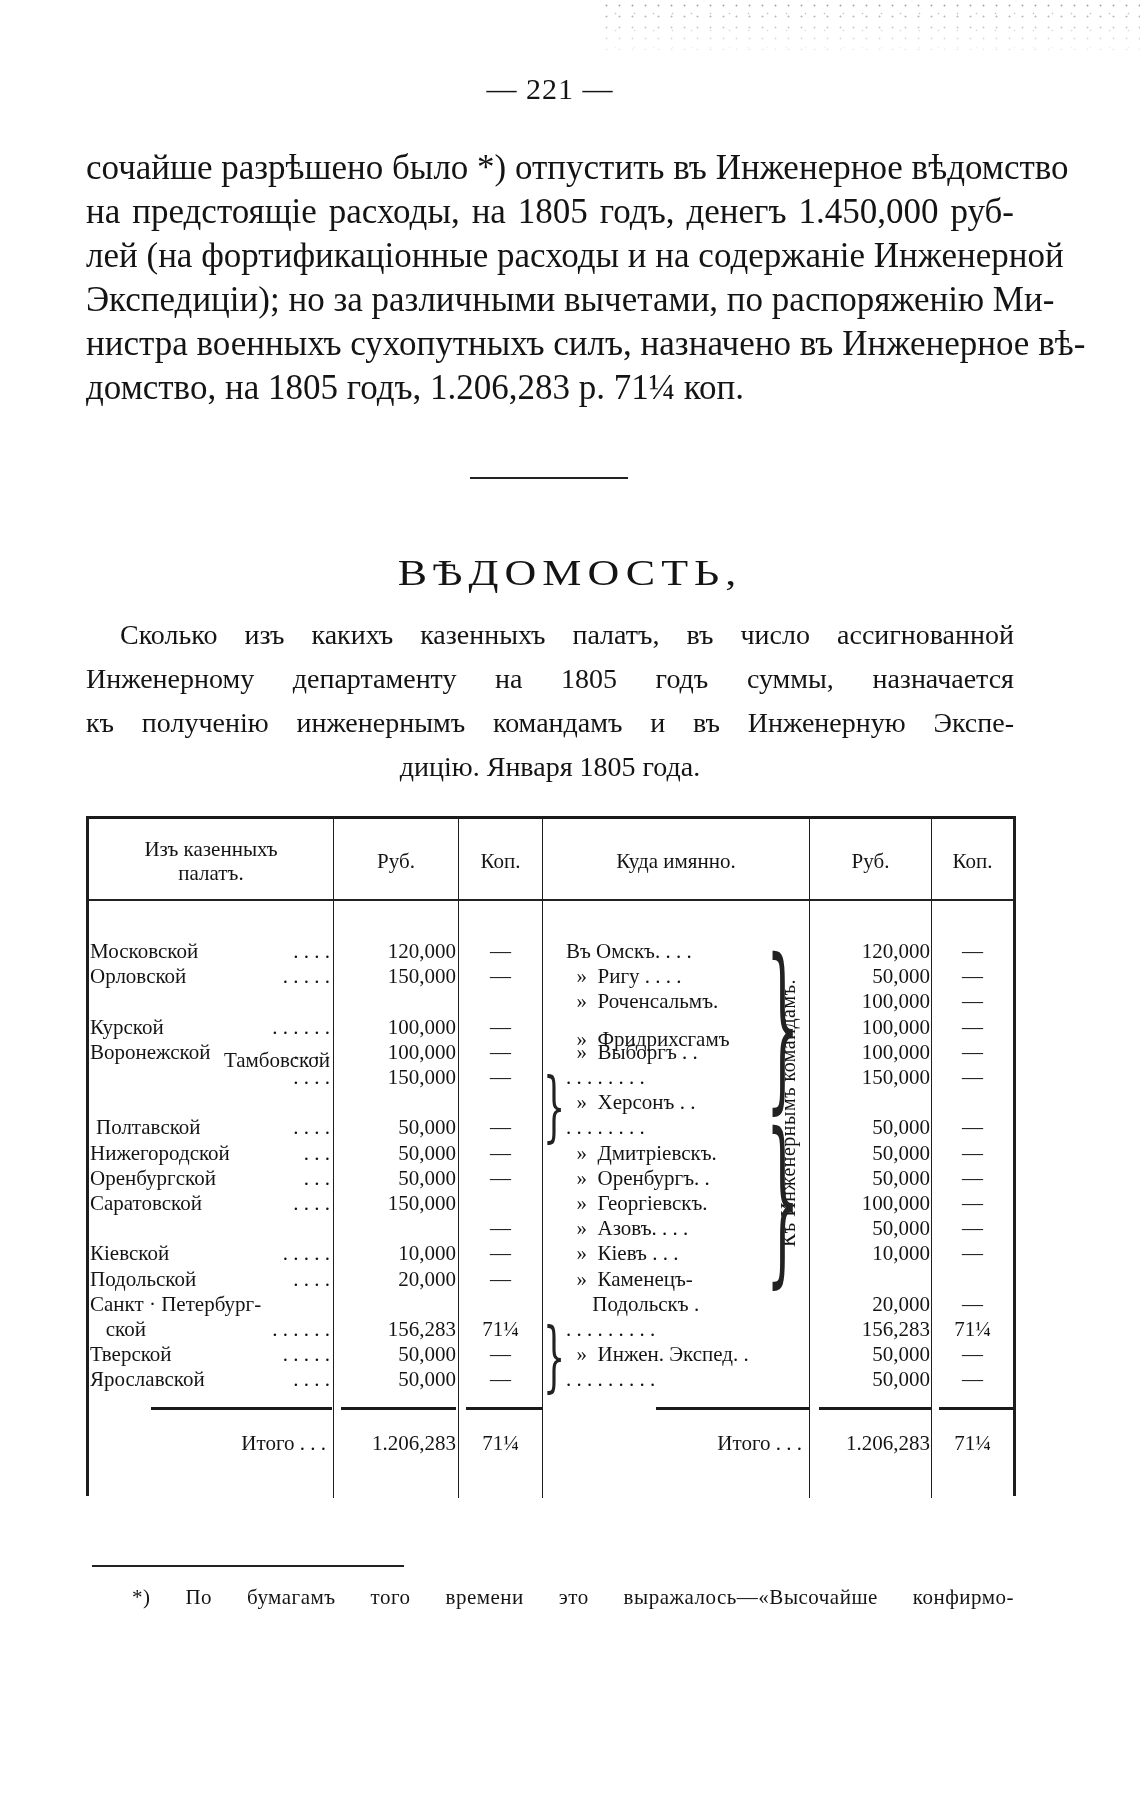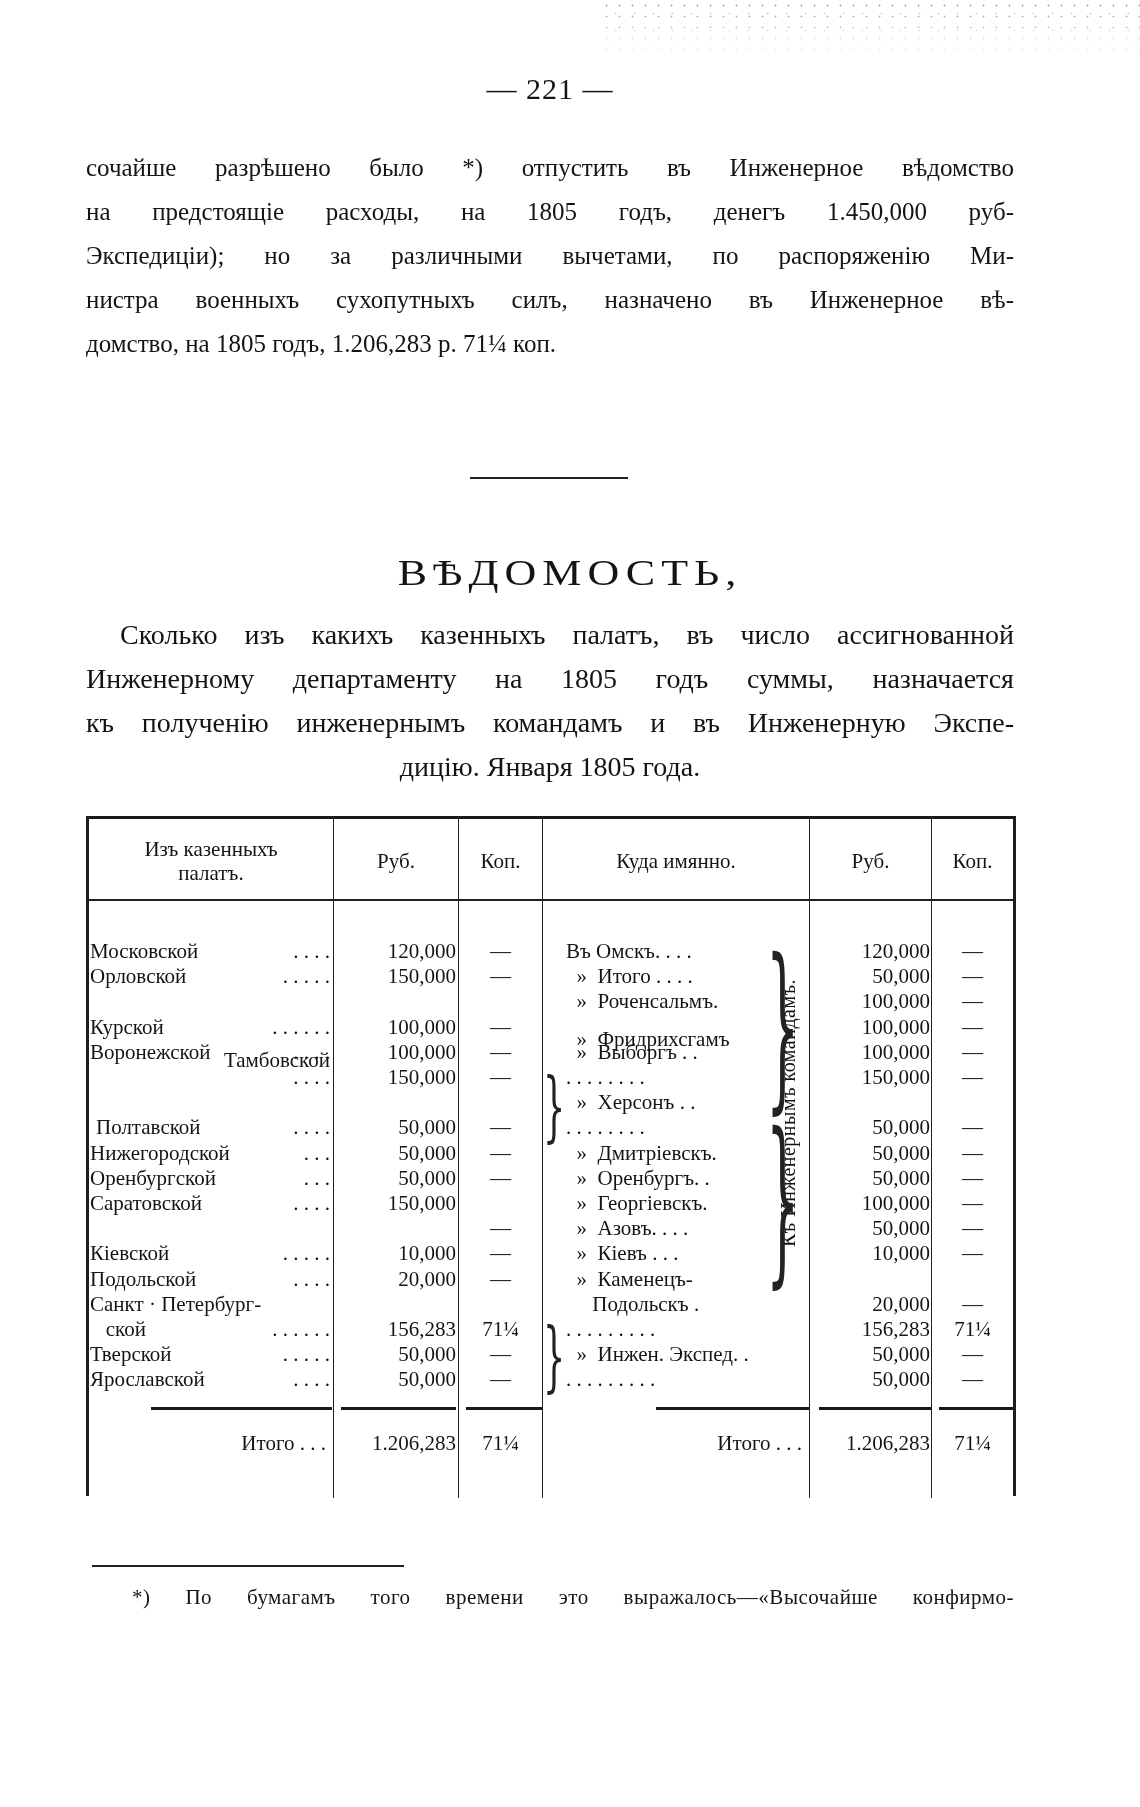--- a/index.html
+++ b/index.html
@@ -10,21 +10,21 @@
     background-image:
       radial-gradient(circle, #555 0.8px, transparent 1.2px),
       radial-gradient(circle, #777 0.7px, transparent 1.1px);
     background-size: 13px 11px, 19px 17px;
     background-position: 0 0, 6px 5px;
     opacity:0.55;
     -webkit-mask-image: linear-gradient(to bottom, #000 0%, rgba(0,0,0,0.4) 60%, transparent 100%);
     mask-image: linear-gradient(to bottom, #000 0%, rgba(0,0,0,0.4) 60%, transparent 100%);
   }
   .page-number { top:72px; left:470px; width:160px; text-align:center; font-size:30px; letter-spacing:1px; }
-  .body-text { left:86px; width:928px; font-size:25px; line-height:44px; }
+  .body-text { left:86px; width:928px; font-size:35px; line-height:44px; }
   .body-line { display:block; height:44px; text-align:justify; text-align-last:justify; white-space:nowrap; }
   .body-line.last { text-align-last:left; }
   .sep-rule { top:477px; left:470px; width:158px; height:2px; background:#222; }
   .doc-heading { top:548px; left:0; width:1140px; text-align:center; font-size:44px;
     font-family:"Liberation Serif","DejaVu Serif",serif; letter-spacing:6px; transform:scaleY(0.8); font-weight:normal; }
   .subtitle { left:86px; width:928px; font-size:28px; line-height:44px; top:613px; }
   .sub-line { display:block; height:44px; text-align:justify; text-align-last:justify; white-space:nowrap; }
   .sub-line.first { padding-left:34px; }
   .sub-line.center { text-align:center; text-align-last:center; }
 
@@ -54,20 +54,21 @@
 </head>
 <body>
 
 <div class="speckle"></div>
 
 <div class="abs page-number">— 221 —</div>
 
 <div class="abs body-text" style="top:146px;">
   <span class="body-line">сочайше разрѣшено было *) отпустить въ Инженерное вѣдомство</span>
   <span class="body-line">на предстоящіе расходы, на 1805 годъ, денегъ 1.450,000 руб-</span>
+  <span class="body-line">лей (на фортификаціонные расходы и на содержаніе Инженерной</span>
   <span class="body-line">Экспедиціи); но за различными вычетами, по распоряженію Ми-</span>
   <span class="body-line">нистра военныхъ сухопутныхъ силъ, назначено въ Инженерное вѣ-</span>
   <span class="body-line last">домство, на 1805 годъ, 1.206,283 р. 71¼ коп.</span>
 </div>
 
 <div class="abs sep-rule"></div>
 
 <div class="abs doc-heading">ВѢДОМОСТЬ,</div>
 
 <div class="abs subtitle">
@@ -171,21 +172,21 @@
       <div class="row kop" style="top: 526.2px; left: 373px; width: 83px;">—</div>
       <div class="row name" style="top: 551.4px; white-space: pre;">Ярославской</div>
       <div class="row" style="top: 551.4px; left: 150px; width: 94px; text-align: right;">. . . .</div>
       <div class="row rub" style="top: 551.4px; left: 250px; width: 120px;">50,000</div>
       <div class="row kop" style="top: 551.4px; left: 373px; width: 83px;">—</div>
     </div>
   <div id="rows-right">
       <div class="row dest" style="top: 123px; left: 480px; white-space: pre;">Въ Омскъ. . . .</div>
       <div class="row rub" style="top: 123px; left: 724px; width: 120px;">120,000</div>
       <div class="row kop" style="top: 123px; left: 846px; width: 81px;">—</div>
-      <div class="row dest" style="top: 148.2px; left: 480px; white-space: pre;">  »  Итого . . . .</div>
+      <div class="row dest" style="top: 148.2px; left: 480px; white-space: pre;">  »  Ригу . . . .</div>
       <div class="row rub" style="top: 148.2px; left: 724px; width: 120px;">50,000</div>
       <div class="row kop" style="top: 148.2px; left: 846px; width: 81px;">—</div>
       <div class="row dest" style="top: 173.4px; left: 480px; white-space: pre;">  »  Роченсальмъ.</div>
       <div class="row rub" style="top: 173.4px; left: 724px; width: 120px;">100,000</div>
       <div class="row kop" style="top: 173.4px; left: 846px; width: 81px;">—</div>
       <div class="row dest" style="top: 198.6px; left: 480px; white-space: pre; margin-top: 12px;">  »  Фридрихсгамъ</div>
       <div class="row rub" style="top: 198.6px; left: 724px; width: 120px;">100,000</div>
       <div class="row kop" style="top: 198.6px; left: 846px; width: 81px;">—</div>
       <div class="row dest" style="top: 223.8px; left: 480px; white-space: pre;">  »  Выборгъ . .</div>
       <div class="row rub" style="top: 223.8px; left: 724px; width: 120px;">100,000</div>

